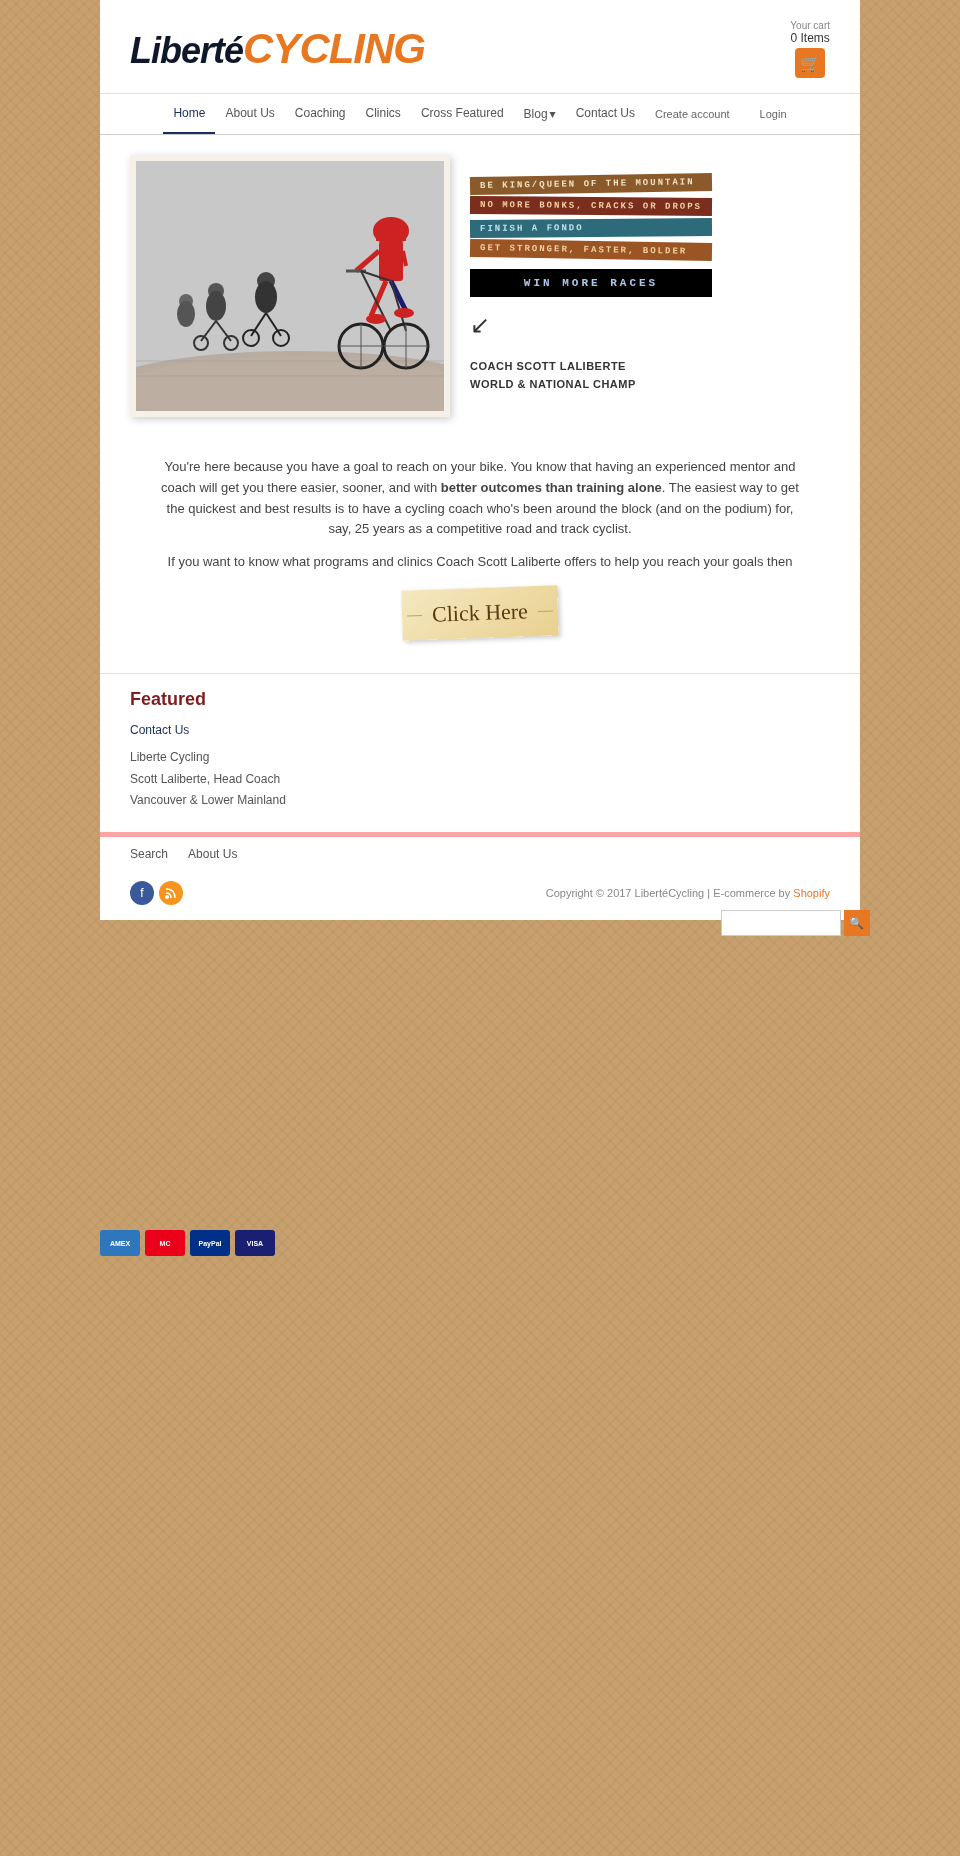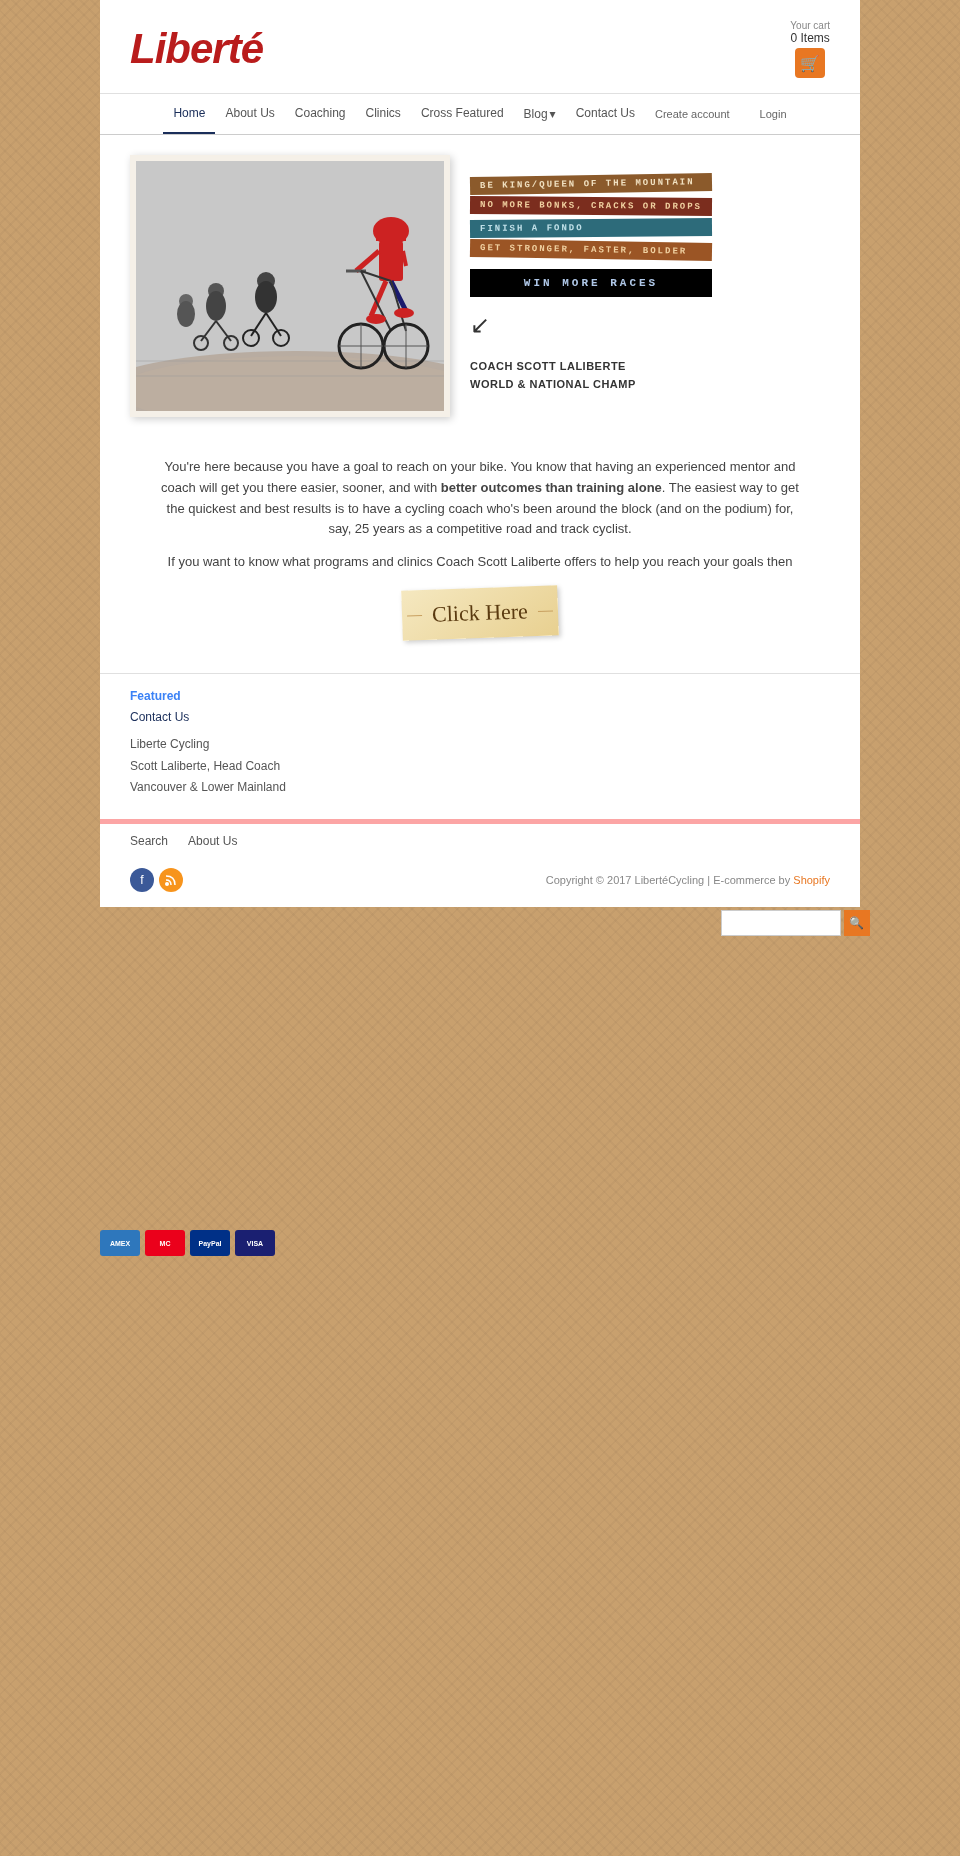--- a/index.html
+++ b/index.html
@@ -41,23 +41,23 @@
       justify-content: space-between;
       border-bottom: 1px solid #e0e0e0;
     }
 
     .logo {
       display: flex;
       align-items: baseline;
     }
 
     .logo-liberte {
-      font-size: 42px;
+      font-size: 36px;
       font-weight: 900;
-      color: #b91c1c;
+      color: #0f172a;
       font-style: italic;
       letter-spacing: -1px;
     }
 
     .logo-cycling {
       font-size: 42px;
       font-weight: 900;
       color: #e87722;
       font-style: italic;
       letter-spacing: -1px;
@@ -285,24 +285,24 @@
     .click-here-btn::before { left: 5px; }
     .click-here-btn::after { right: 5px; }
 
     
     .featured-section {
       padding: 15px 30px 20px;
       border-top: 1px solid #e0e0e0;
     }
 
     .featured-title {
-      font-size: 12px;
+      font-size: 18px;
       font-weight: bold;
-      color: #3b82f6;
-      margin-bottom: 6px;
+      color: #7f1d1d;
+      margin-bottom: 12px;
     }
 
     .contact-link {
       color: #1a2e5a;
       font-size: 12px;
       text-decoration: none;
       cursor: pointer;
     }
 
     .contact-info {
@@ -427,20 +427,21 @@
 </head>
 <body>
 
 <div style="min-height:1856px; position:relative;">
 
   <div class="page-wrapper">
 
     <div class="header">
       <div class="logo">
         <span class="logo-liberte">Liberté</span>
+        <span class="logo-cycling">CYCLING</span>
       </div>
       <div class="cart-area">
         <span class="cart-label">Your cart</span>
         <span class="cart-count">0 Items</span>
         <div class="cart-icon-wrapper">🛒</div>
       </div>
     </div>
 
     <nav class="nav">
       <div class="nav-left">

